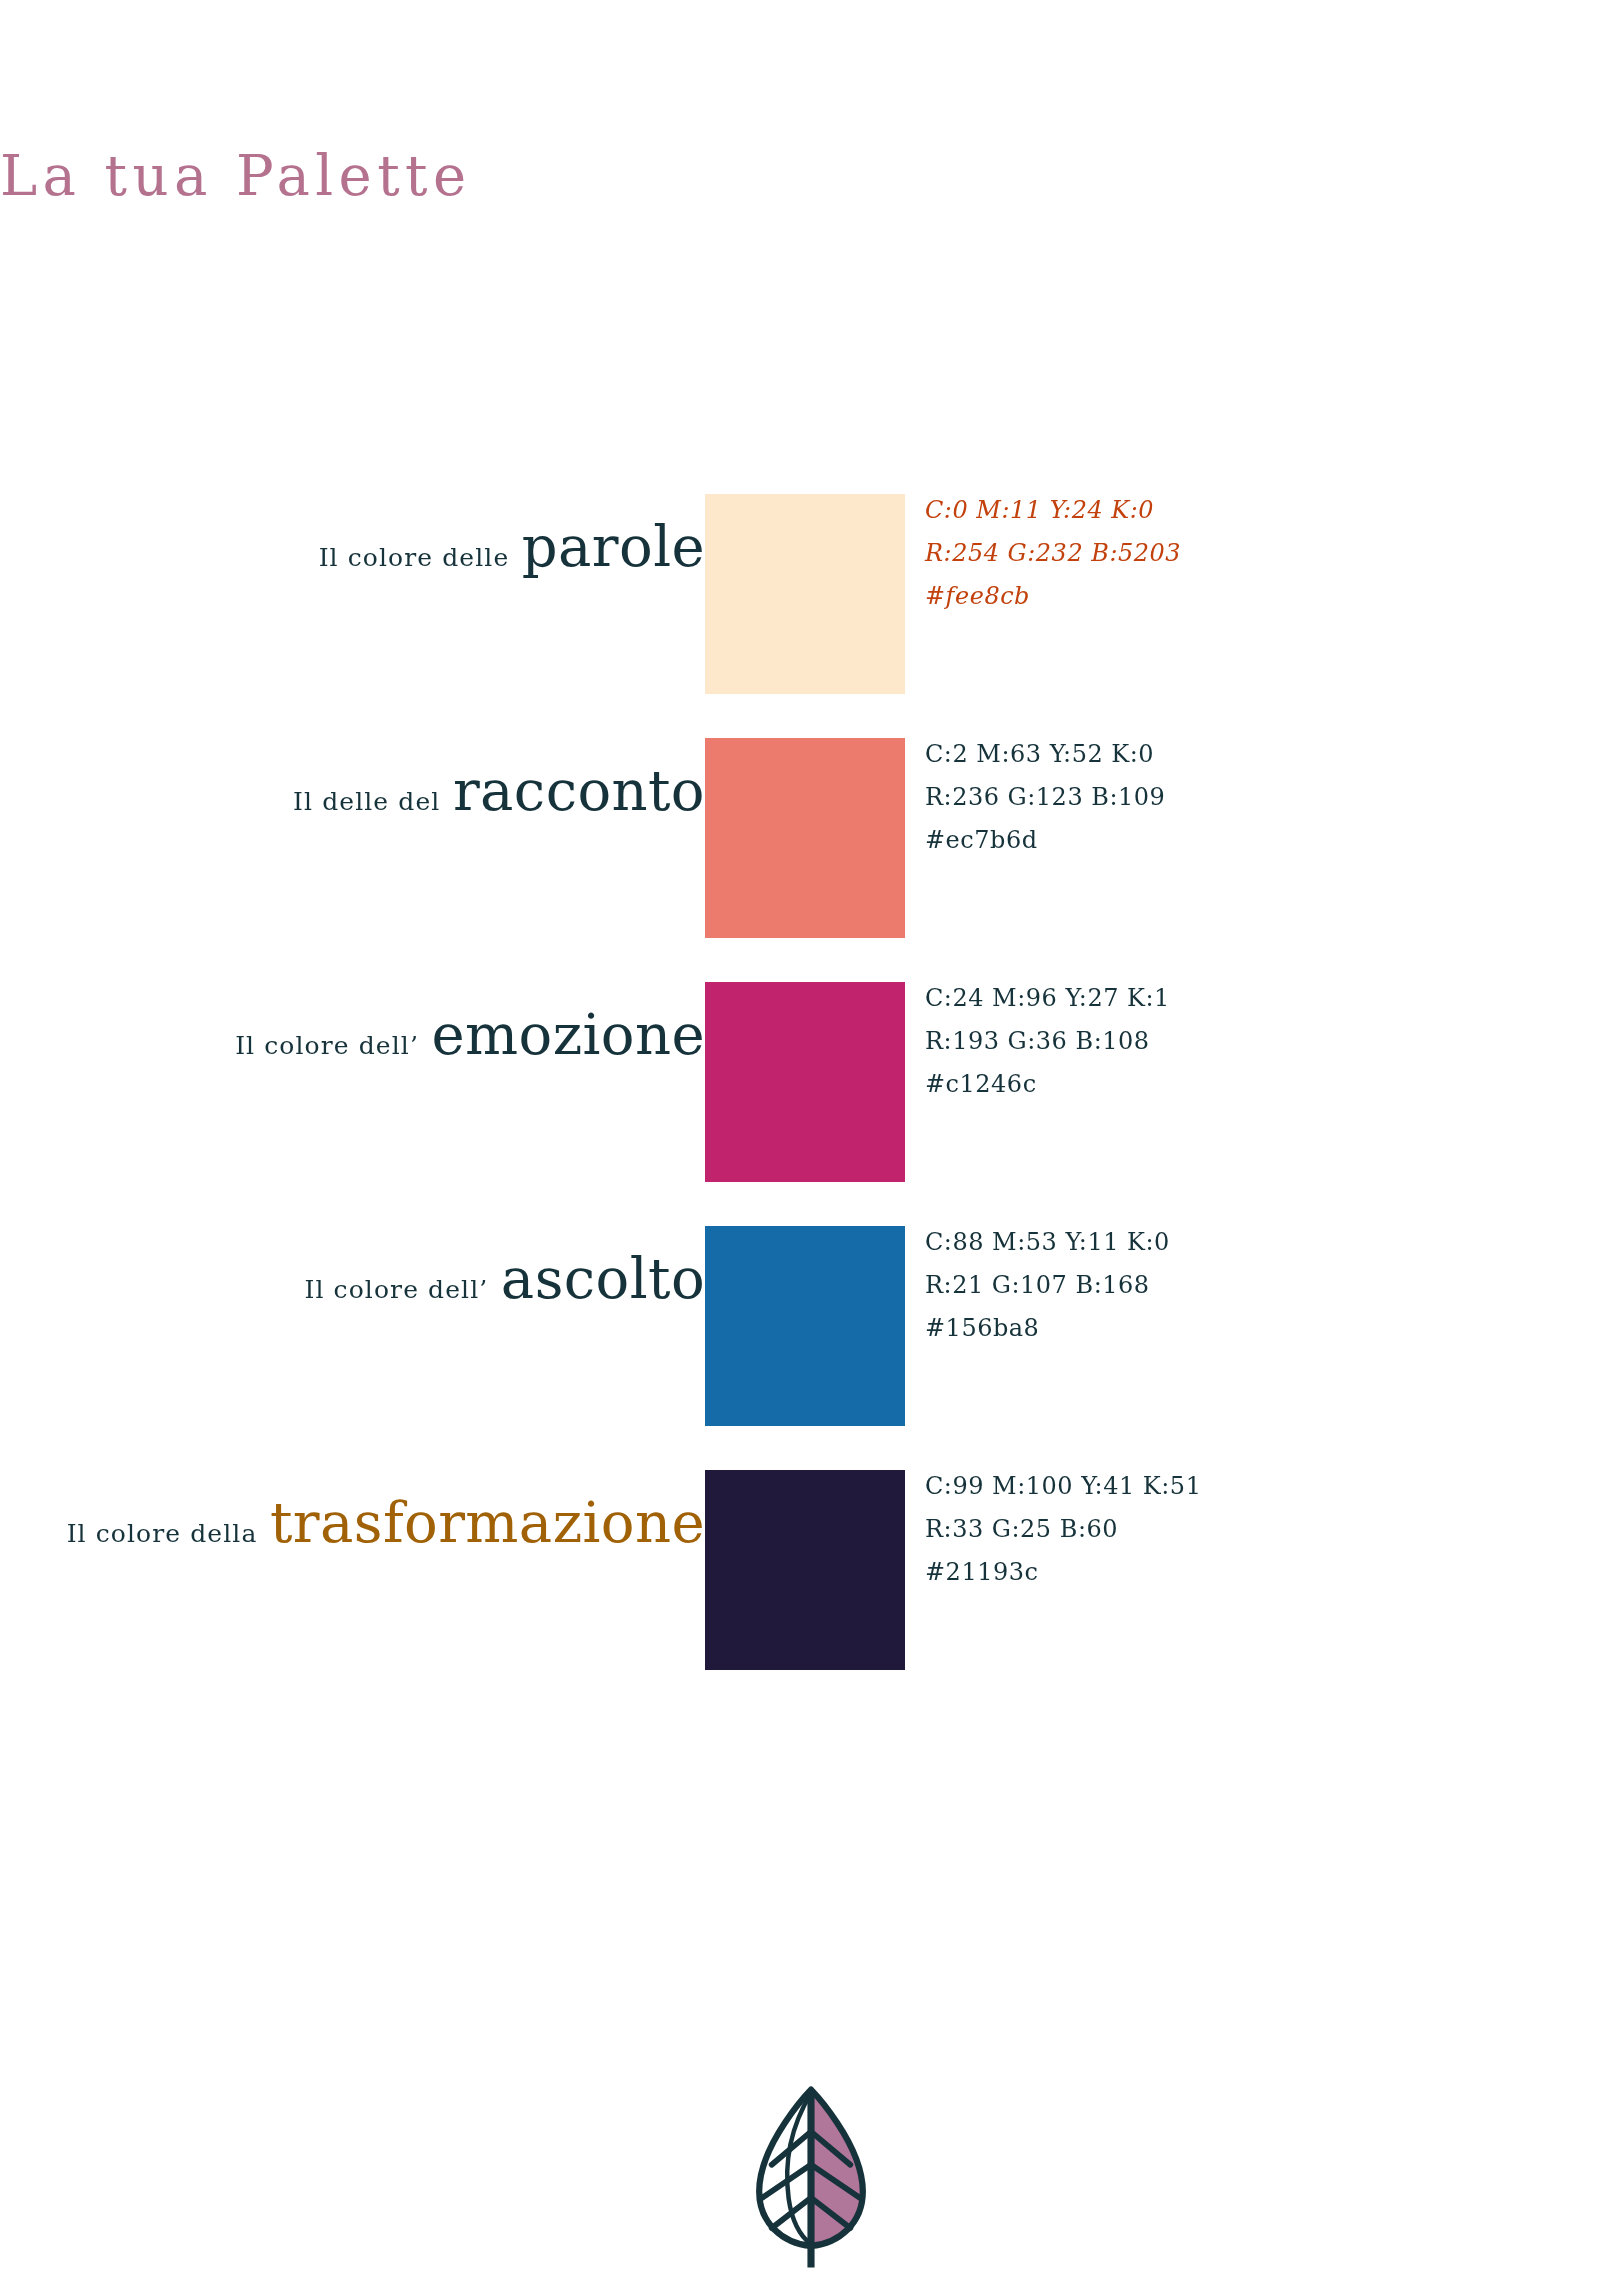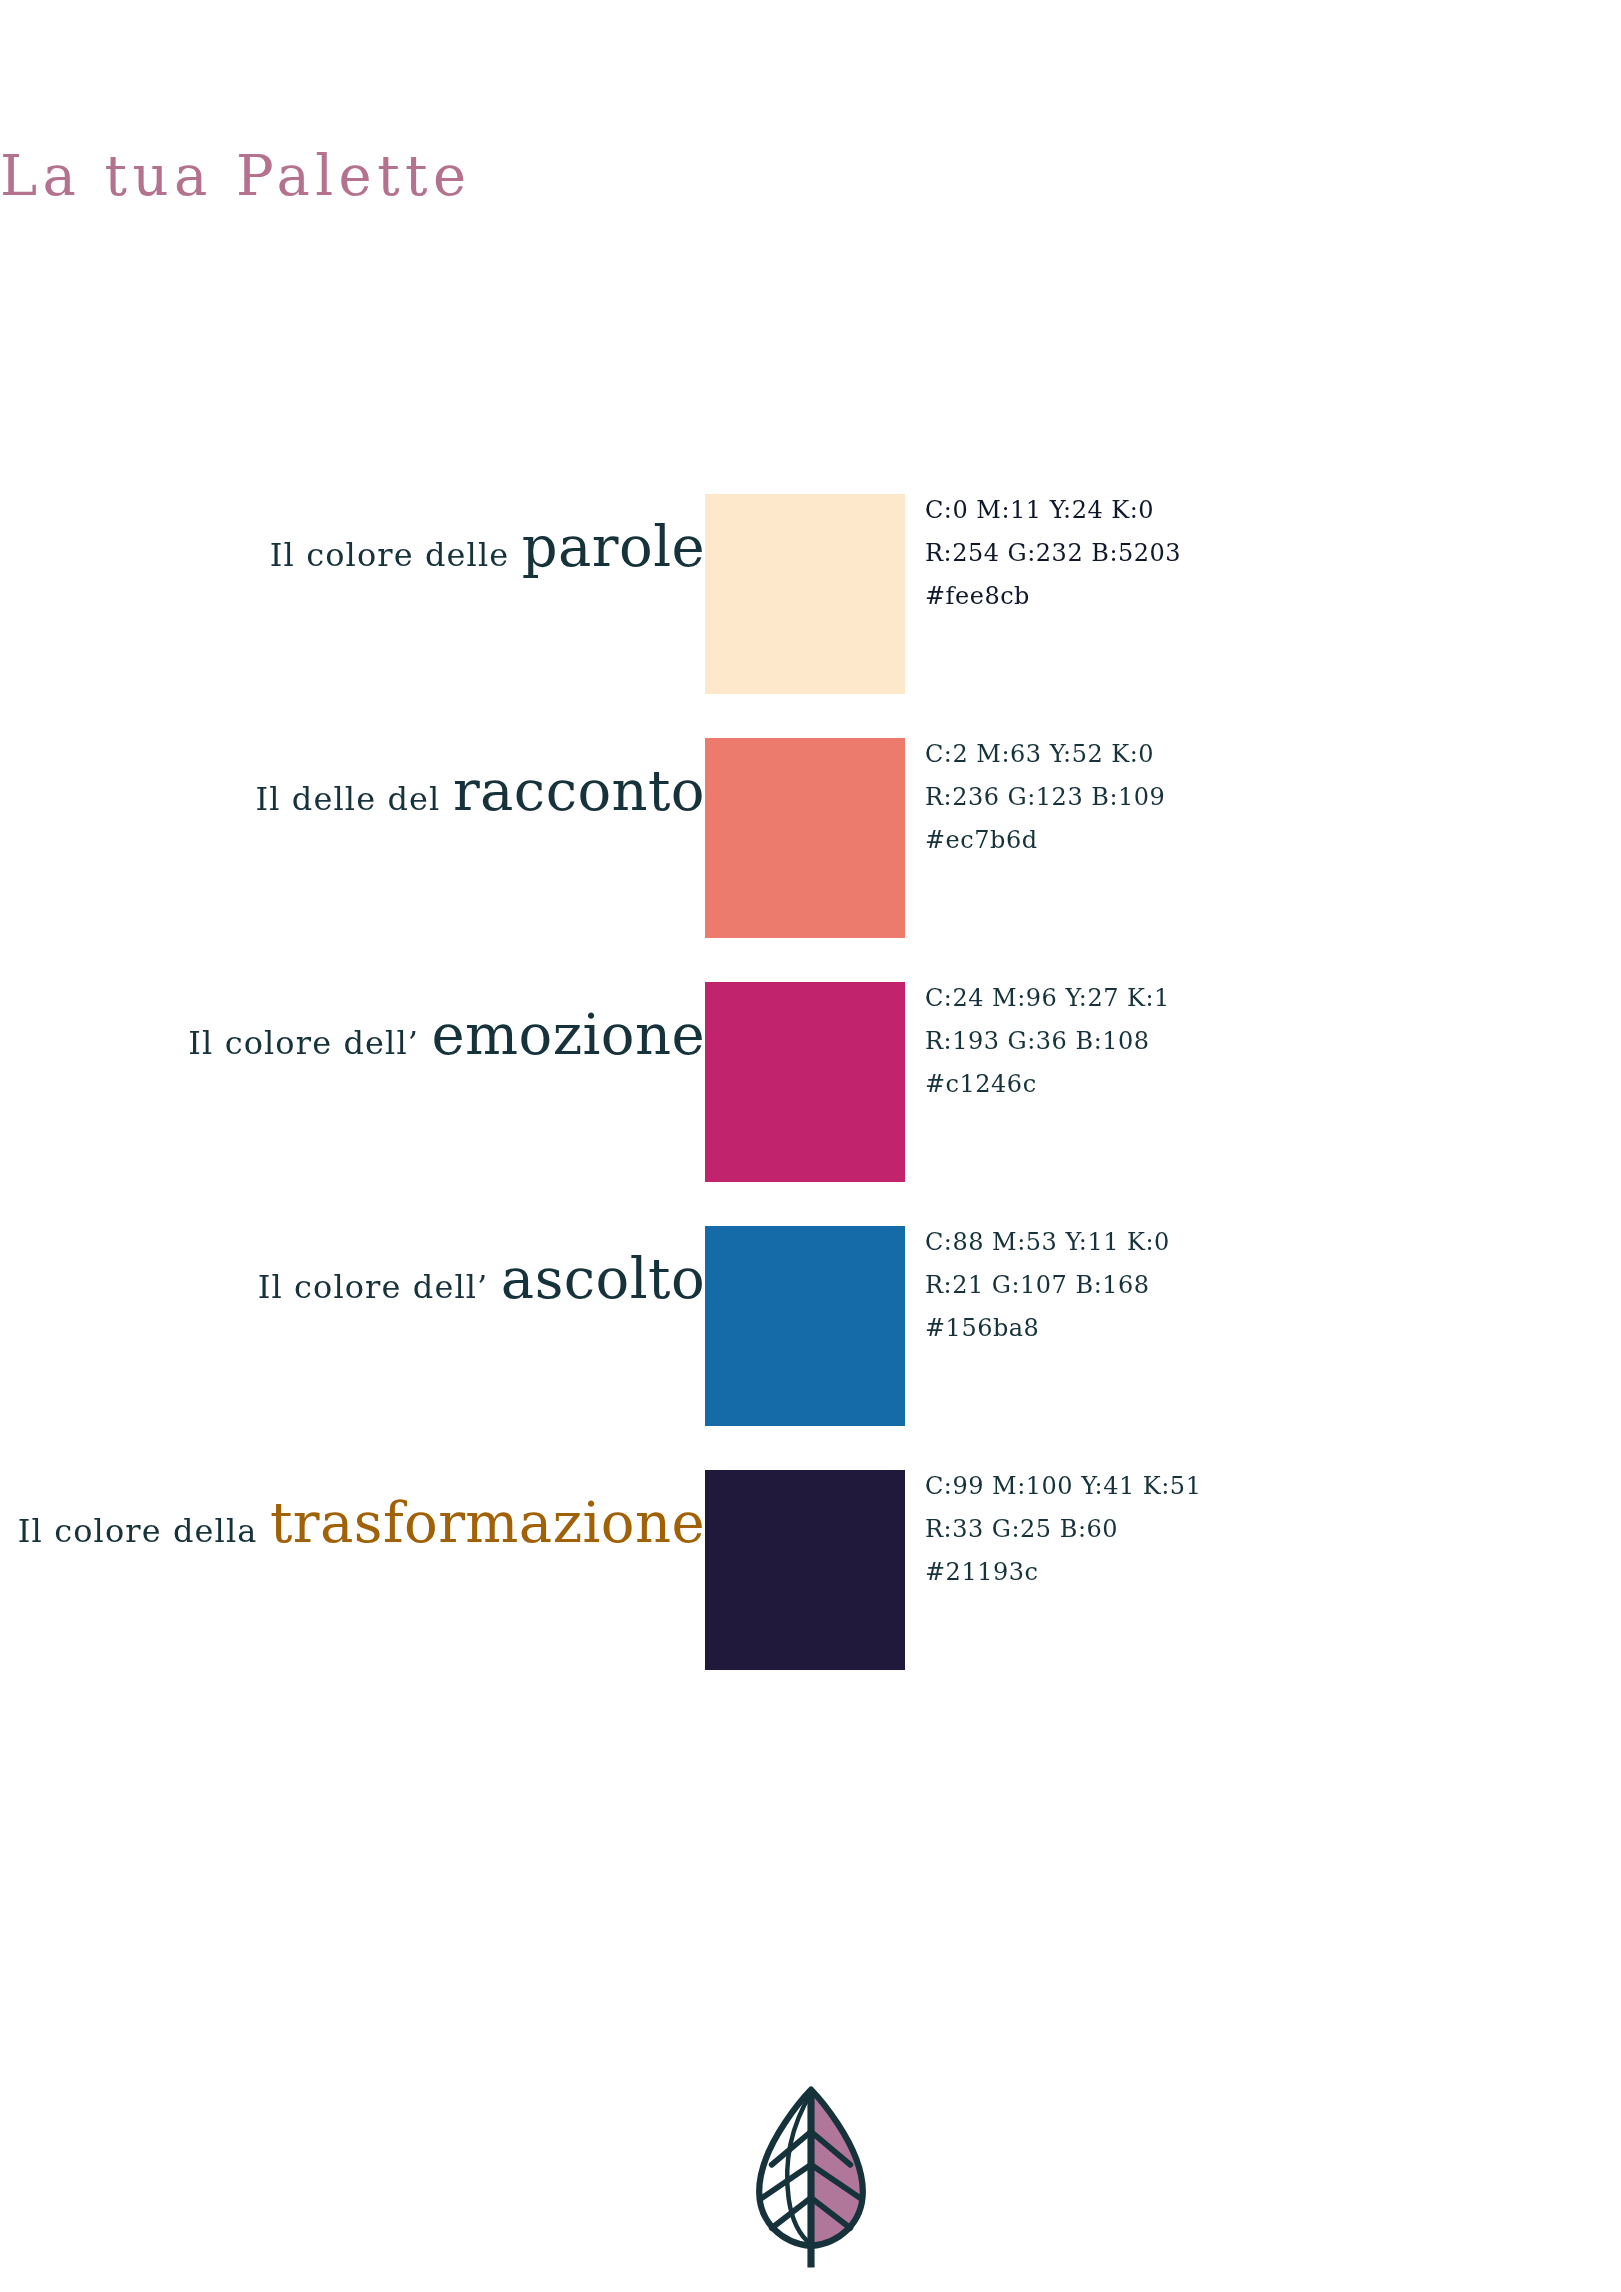--- a/index.html
+++ b/index.html
@@ -56,21 +56,21 @@
     position: absolute;
     right: 916px;   
     bottom: 119px;
     white-space: nowrap;
     text-align: right;
     color: #16323a;
     line-height: 1;
   }
   .label-small {
     font-family: "DejaVu Serif", serif;
-    font-size: 32px;
+    font-size: 25px;
     letter-spacing: 1.1px;
     color: #16323a;
     vertical-align: baseline;
   }
   .label-big {
     font-family: "DejaVu Serif", serif;
     font-size: 56px;
     letter-spacing: 0.4px;
     color: #16323a;
     vertical-align: baseline;
@@ -117,21 +117,21 @@
 
   <div class="title" style="color: rgb(181, 114, 143);">La tua Palette</div>
 
   <div class="palette">
 
     <div class="row">
       <div class="row-label" style="color: rgb(22, 50, 58);">
         <span class="label-small" style="color: rgb(22, 50, 58);">Il colore delle</span><span class="label-big" style="color: rgb(22, 50, 58);">parole</span>
       </div>
       <div class="swatch" style="background-color: rgb(254, 232, 203);"></div>
-      <div class="spec" style="color: #0f172a;">
+      <div class="spec" style="color: #c2410c; font-style: italic;">
         <div>C:0 M:11 Y:24 K:0</div>
         <div>R:254 G:232 B:5203</div>
         <div>#fee8cb</div>
       </div>
     </div>
 
     <div class="row">
       <div class="row-label" style="color: rgb(22, 50, 58);">
         <span class="label-small" style="color: rgb(22, 50, 58);">Il delle del</span><span class="label-big" style="color: rgb(22, 50, 58);">racconto</span>
       </div>

